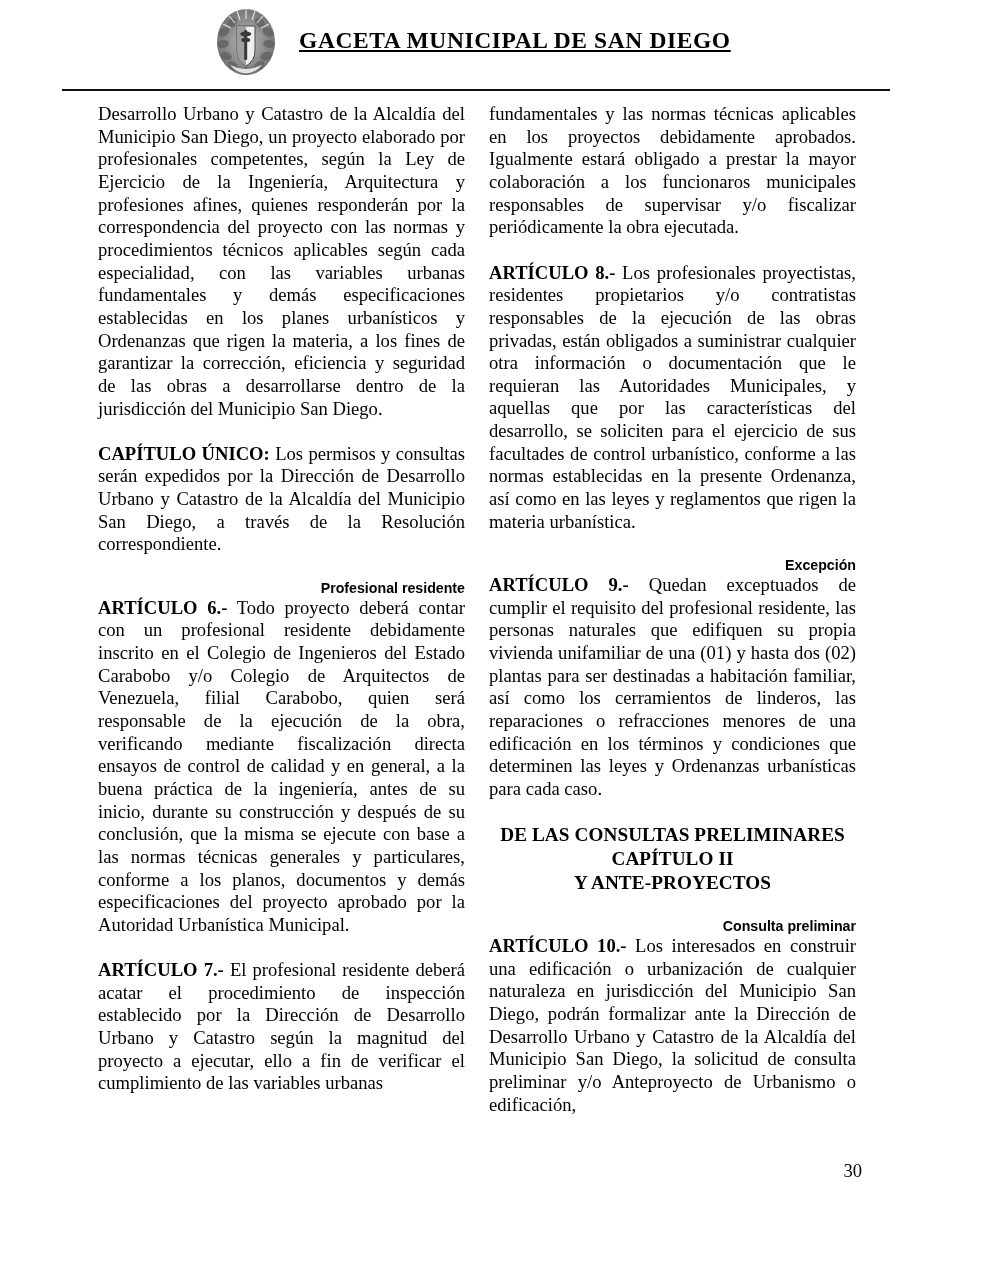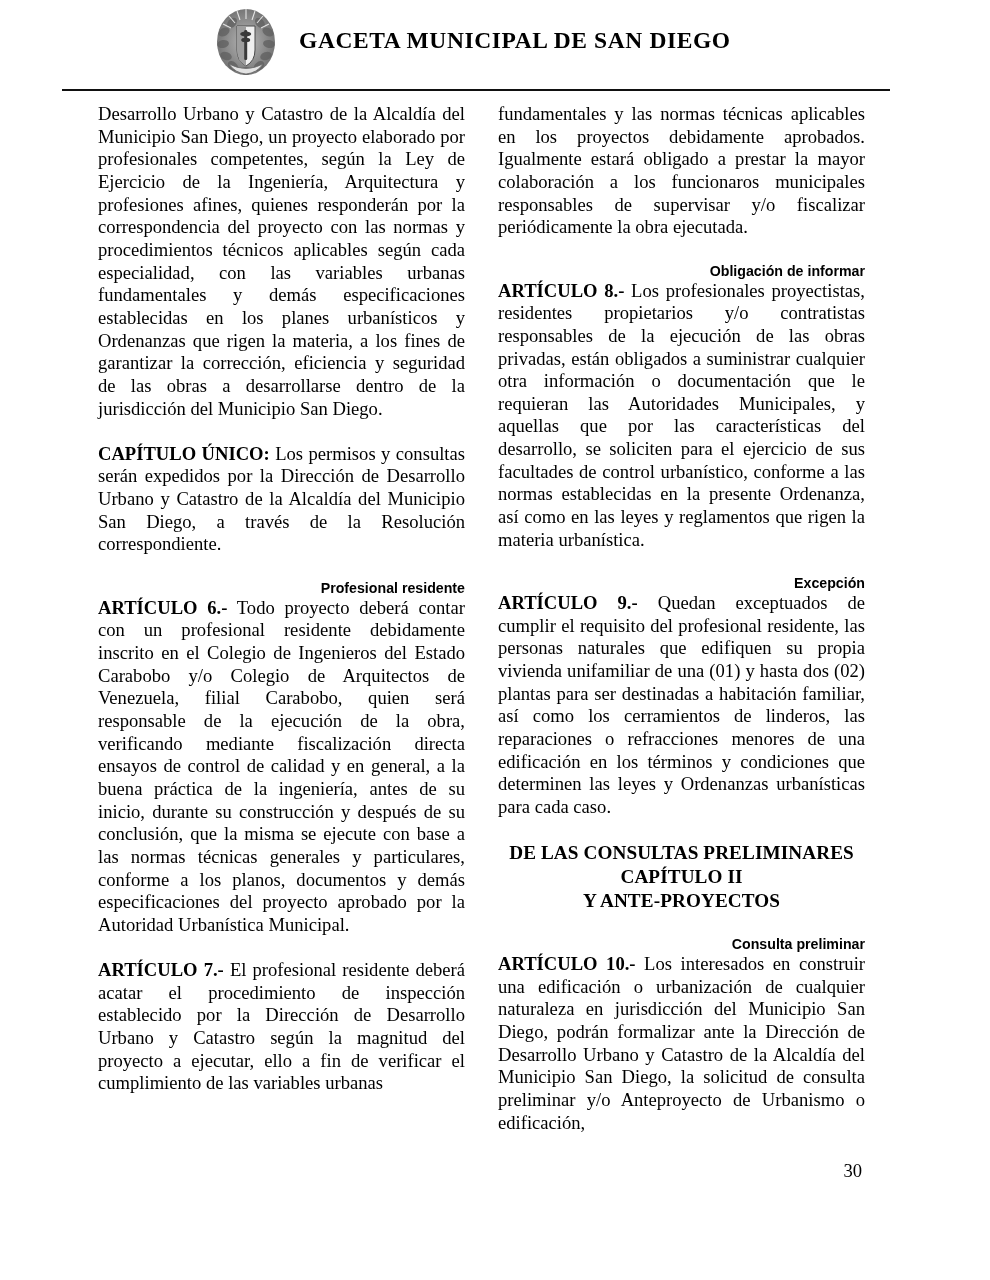--- a/index.html
+++ b/index.html
@@ -42,20 +42,21 @@
   .crest svg { display: block; width: 62px; height: 70px; }
 
   .masthead-title {
     font-family: "Liberation Serif", "DejaVu Serif", serif;
     font-weight: bold;
     font-size: 23.5px;
     letter-spacing: 0.6px;
     white-space: nowrap;
     margin-left: 22px;
     line-height: 1;
+    text-decoration: underline;
   }
 
   .rule {
     position: absolute;
     left: 62px;
     top: 89px;
     width: 828px;
     height: 0;
     border-top: 2.4px solid #111111;
   }
@@ -67,21 +68,21 @@
     left: 0;
     width: 916px;
     display: flex;
     gap: 0;
   }
   .col {
     width: 367px;
     box-sizing: border-box;
   }
   .col-left  { margin-left: 98px; }
-  .col-right { margin-left: 33px; }
+  .col-right { margin-left: 24px; }
 
   p.body {
     margin: 0;
     text-align: justify;
     text-justify: inter-word;
     font-size: 18.6px;
     line-height: 22.65px;
     text-indent: 0;
     hyphens: none;
   }
@@ -201,21 +202,20 @@
 
       <p class="body tight"><span class="b">ARTÍCULO 7.-</span><span> El profesional residente deberá acatar el procedimiento de inspección establecido por la Dirección de Desarrollo Urbano  y Catastro según la magnitud del proyecto a ejecutar, ello a fin de verificar el cumplimiento de las variables urbanas</span></p>
 
     </div>
 
     <div class="col col-right">
 
       <p class="body">fundamentales y las normas técnicas aplicables en los proyectos debidamente aprobados.   Igualmente estará obligado a prestar la mayor colaboración a los funcionaros municipales responsables de supervisar y/o fiscalizar periódicamente la obra ejecutada.</p>
 
       <div class="spacer-lg"></div>
-      <p class="side-heading first">Obligación de informar</p>
 
       <p class="body tight"><span class="b">ARTÍCULO      8.-</span><span>   Los profesionales proyectistas, residentes propietarios y/o contratistas responsables de la ejecución de las obras privadas, están obligados a suministrar cualquier otra información o documentación que le requieran las Autoridades Municipales, y aquellas que por las características del desarrollo, se  soliciten para el ejercicio de sus facultades de control urbanístico, conforme a las normas establecidas en la presente Ordenanza, así como en las leyes y reglamentos que rigen la materia urbanística.</span></p>
 
       <div class="spacer-lg"></div>
       <p class="side-heading first">Excepción</p>
 
       <p class="body tight"><span class="b"> ARTÍCULO 9.-</span><span> Quedan exceptuados de cumplir el requisito del profesional residente, las personas naturales que edifiquen su propia vivienda unifamiliar de una (01)  y hasta  dos (02) plantas para ser destinadas a habitación familiar, así como los cerramientos de linderos, las reparaciones o refracciones menores de una edificación en los términos y condiciones que determinen las leyes y Ordenanzas urbanísticas para cada caso.</span></p>
 
       <div class="spacer-lg"></div>
 

